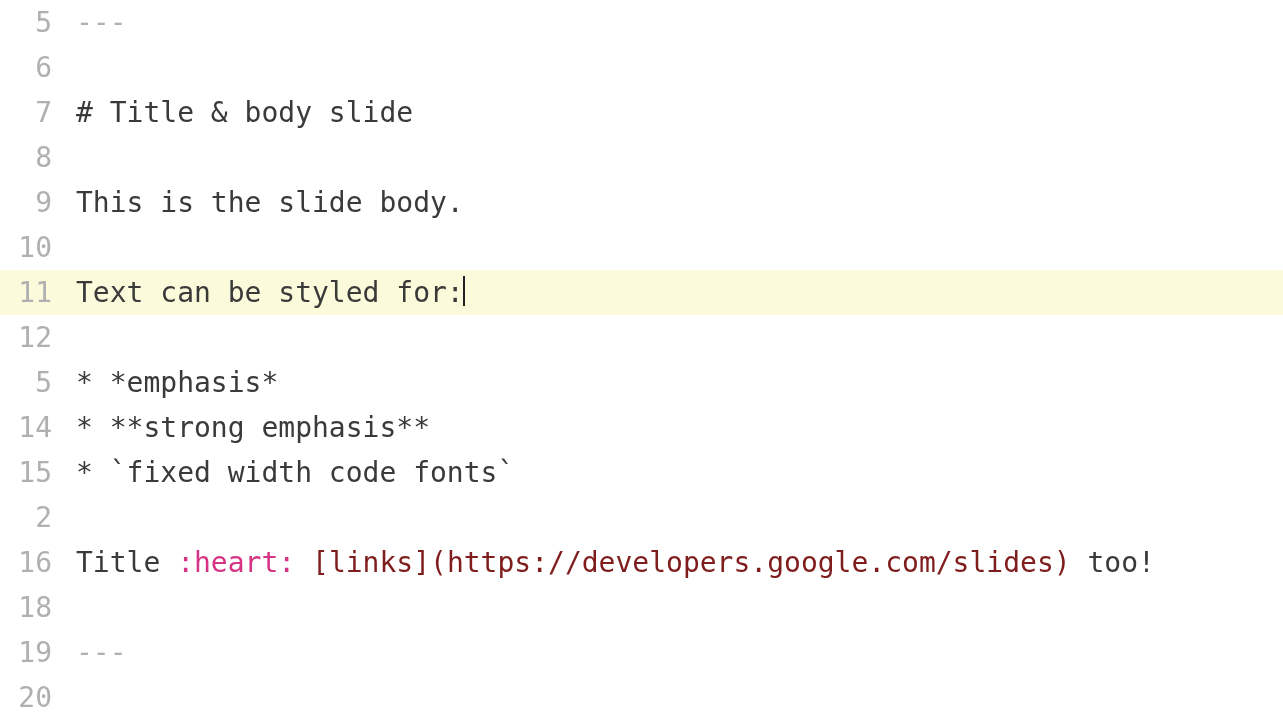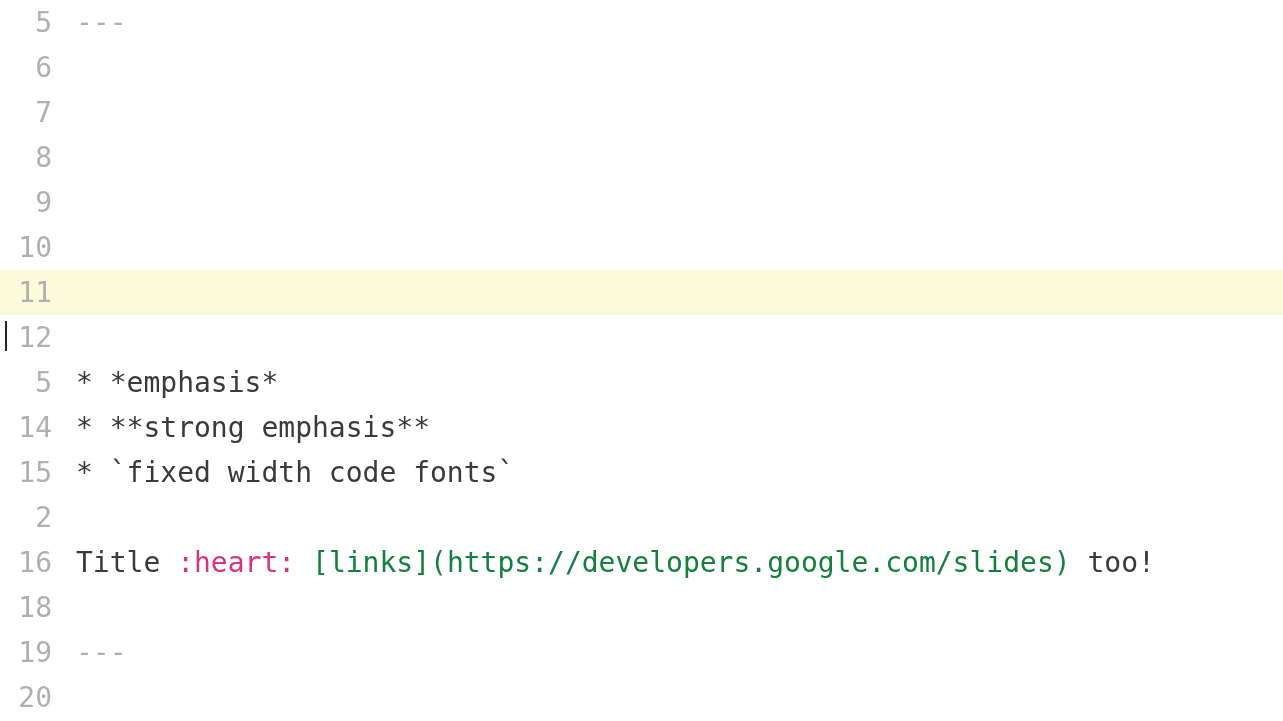--- a/index.html
+++ b/index.html
@@ -19,38 +19,37 @@
   }
   .line {
     display: flex;
     flex-direction: row;
     align-items: baseline;
     height: 45px;
     line-height: 45px;
   }
   .line.active {
     background: #fbfbdb;
-    flex-direction: column;
   }
   .gutter {
     width: 70px;
     text-align: right;
     color: #b0b0b0;
     padding-right: 18px;
     flex-shrink: 0;
     font-variant-numeric: tabular-nums;
   }
   .code {
     color: #3a3a3a;
     white-space: pre;
     padding-left: 6px;
   }
   .muted { color: #b0b0b0; }
   .emoji { color: #d63384; }
-  .linkish { color: #15803d; }
+  .linkish { color: #7f1d1d; }
   .cursor {
     display: inline-block;
     width: 0;
     border-right: 2px solid #222;
     height: 30px;
     vertical-align: -4px;
     margin-left: -1px;
   }
 </style>
 </head>
@@ -60,35 +59,37 @@
     <div class="line">
       <div class="gutter">5</div>
       <div class="code"><span class="muted">---</span></div>
     </div>
     <div class="line">
       <div class="gutter">6</div>
       <div class="code"><span></span></div>
     </div>
     <div class="line">
       <div class="gutter">7</div>
+      <div class="code"><span># Title &amp; body slide</span></div>
     </div>
     <div class="line">
       <div class="gutter">8</div>
       <div class="code"><span></span></div>
     </div>
     <div class="line">
       <div class="gutter">9</div>
+      <div class="code"><span>This is the slide body.</span></div>
     </div>
     <div class="line">
       <div class="gutter">10</div>
       <div class="code"><span></span></div>
     </div>
     <div class="line active">
       <div class="gutter">11</div>
-      <div class="code"><span class="cursor"></span></div>
+      <div class="code"><span>Text can be styled for:</span><span class="cursor"></span></div>
     </div>
     <div class="line">
       <div class="gutter">12</div>
       <div class="code"><span></span></div>
     </div>
     <div class="line">
       <div class="gutter">5</div>
       <div class="code"><span>* *emphasis*</span></div>
     </div>
     <div class="line">

